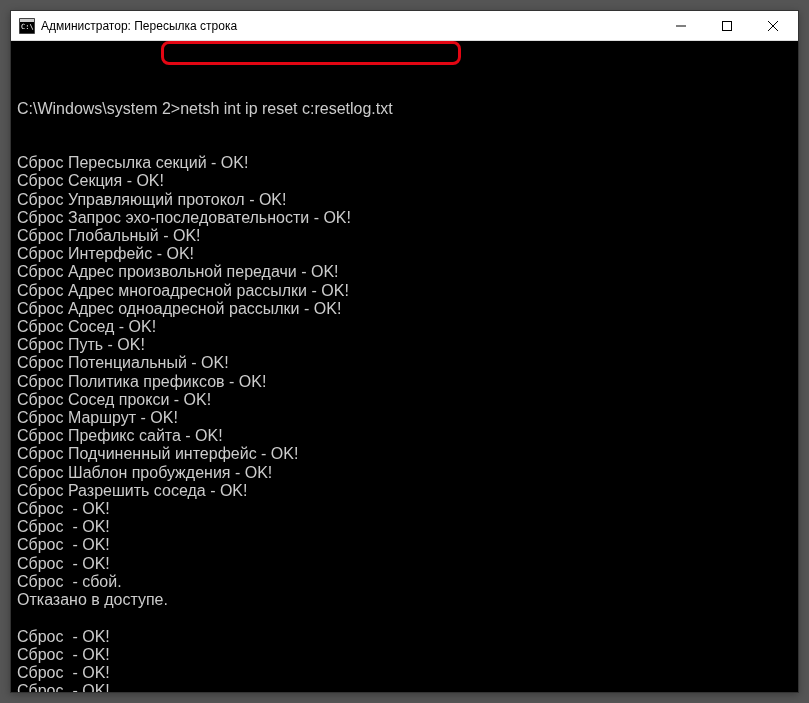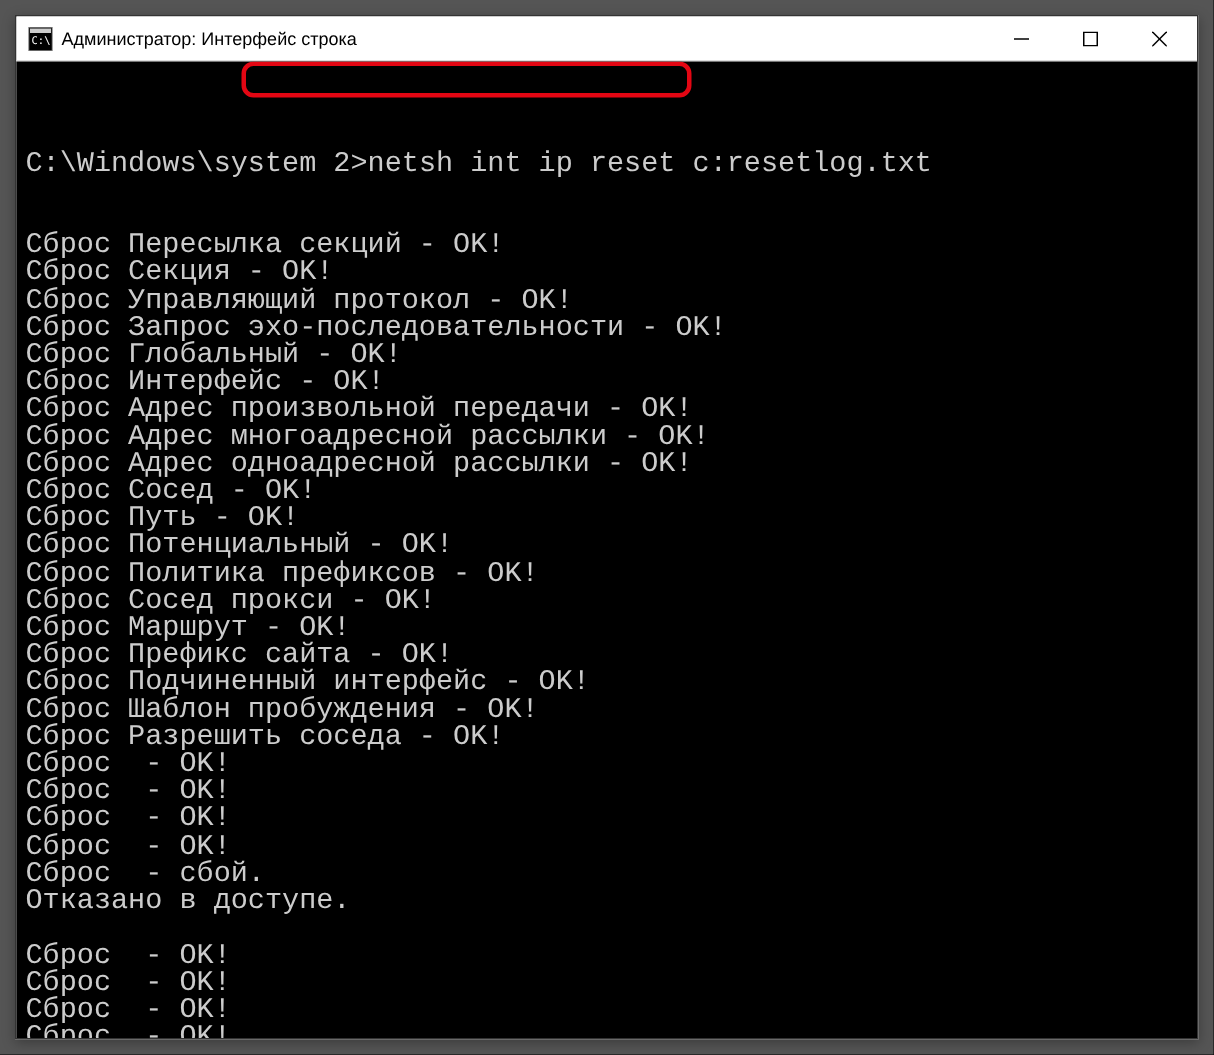--- a/index.html
+++ b/index.html
@@ -67,24 +67,24 @@
     }
     .window-control svg {
       width: 10px;
       height: 10px;
     }
     .terminal {
       flex: 1;
       background: #000;
       color: #ccc;
       padding: 4px 6px;
-      font-size: 19px;
+      font-size: 16px;
       line-height: 18.2px;
       overflow: hidden;
-      font-family: Liberation Mono, monospace;
+      font-family: Liberation Sans, sans-serif;
       white-space: pre;
       position: relative;
     }
     .terminal-line {
       white-space: pre;
     }
     .highlight-box {
       position: absolute;
       border: 3px solid #e30613;
       border-radius: 8px;
@@ -96,21 +96,21 @@
 
 <div class="window">
   <div class="titlebar">
     <div class="titlebar-icon">
       <svg viewBox="0 0 16 16">
         <rect x="0" y="0" width="16" height="16" fill="#000" stroke="#888" stroke-width="1"></rect>
         <rect x="1" y="1" width="14" height="3" fill="#ccc"></rect>
         <text x="2" y="11" font-size="7" fill="#fff" font-family="monospace">C:\</text>
       </svg>
     </div>
-    <div class="titlebar-title">Администратор: Интерфейс строка</div>
+    <div class="titlebar-title">Администратор: Пересылка строка</div>
     <div class="window-controls">
       <div class="window-control">
         <svg viewBox="0 0 10 10">
             <line x1="0" y1="5" x2="10" y2="5" stroke="#000" stroke-width="1"></line>
           </svg>
       </div>
       <div class="window-control">
         <svg viewBox="0 0 10 10">
             <rect x="0.5" y="0.5" width="9" height="9" fill="none" stroke="#000" stroke-width="1"></rect>
           </svg>

